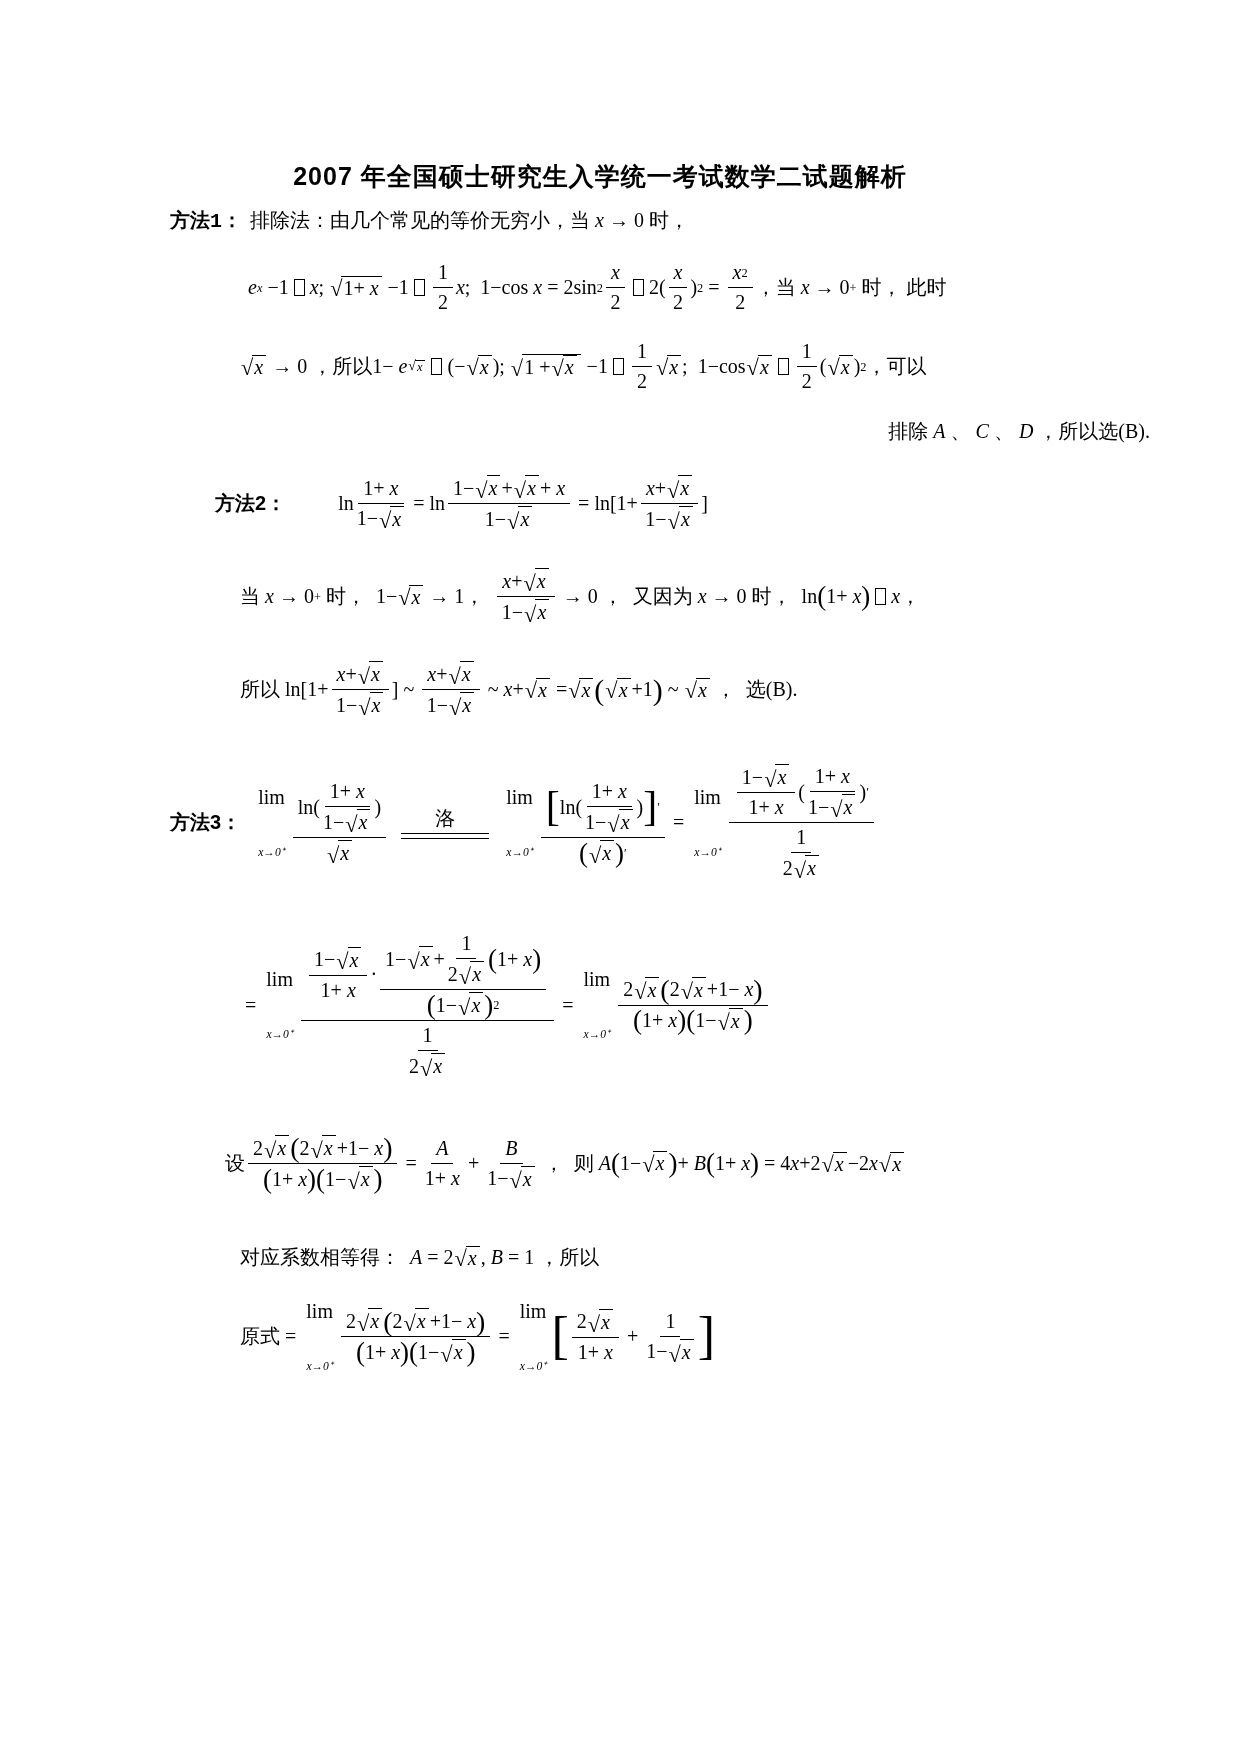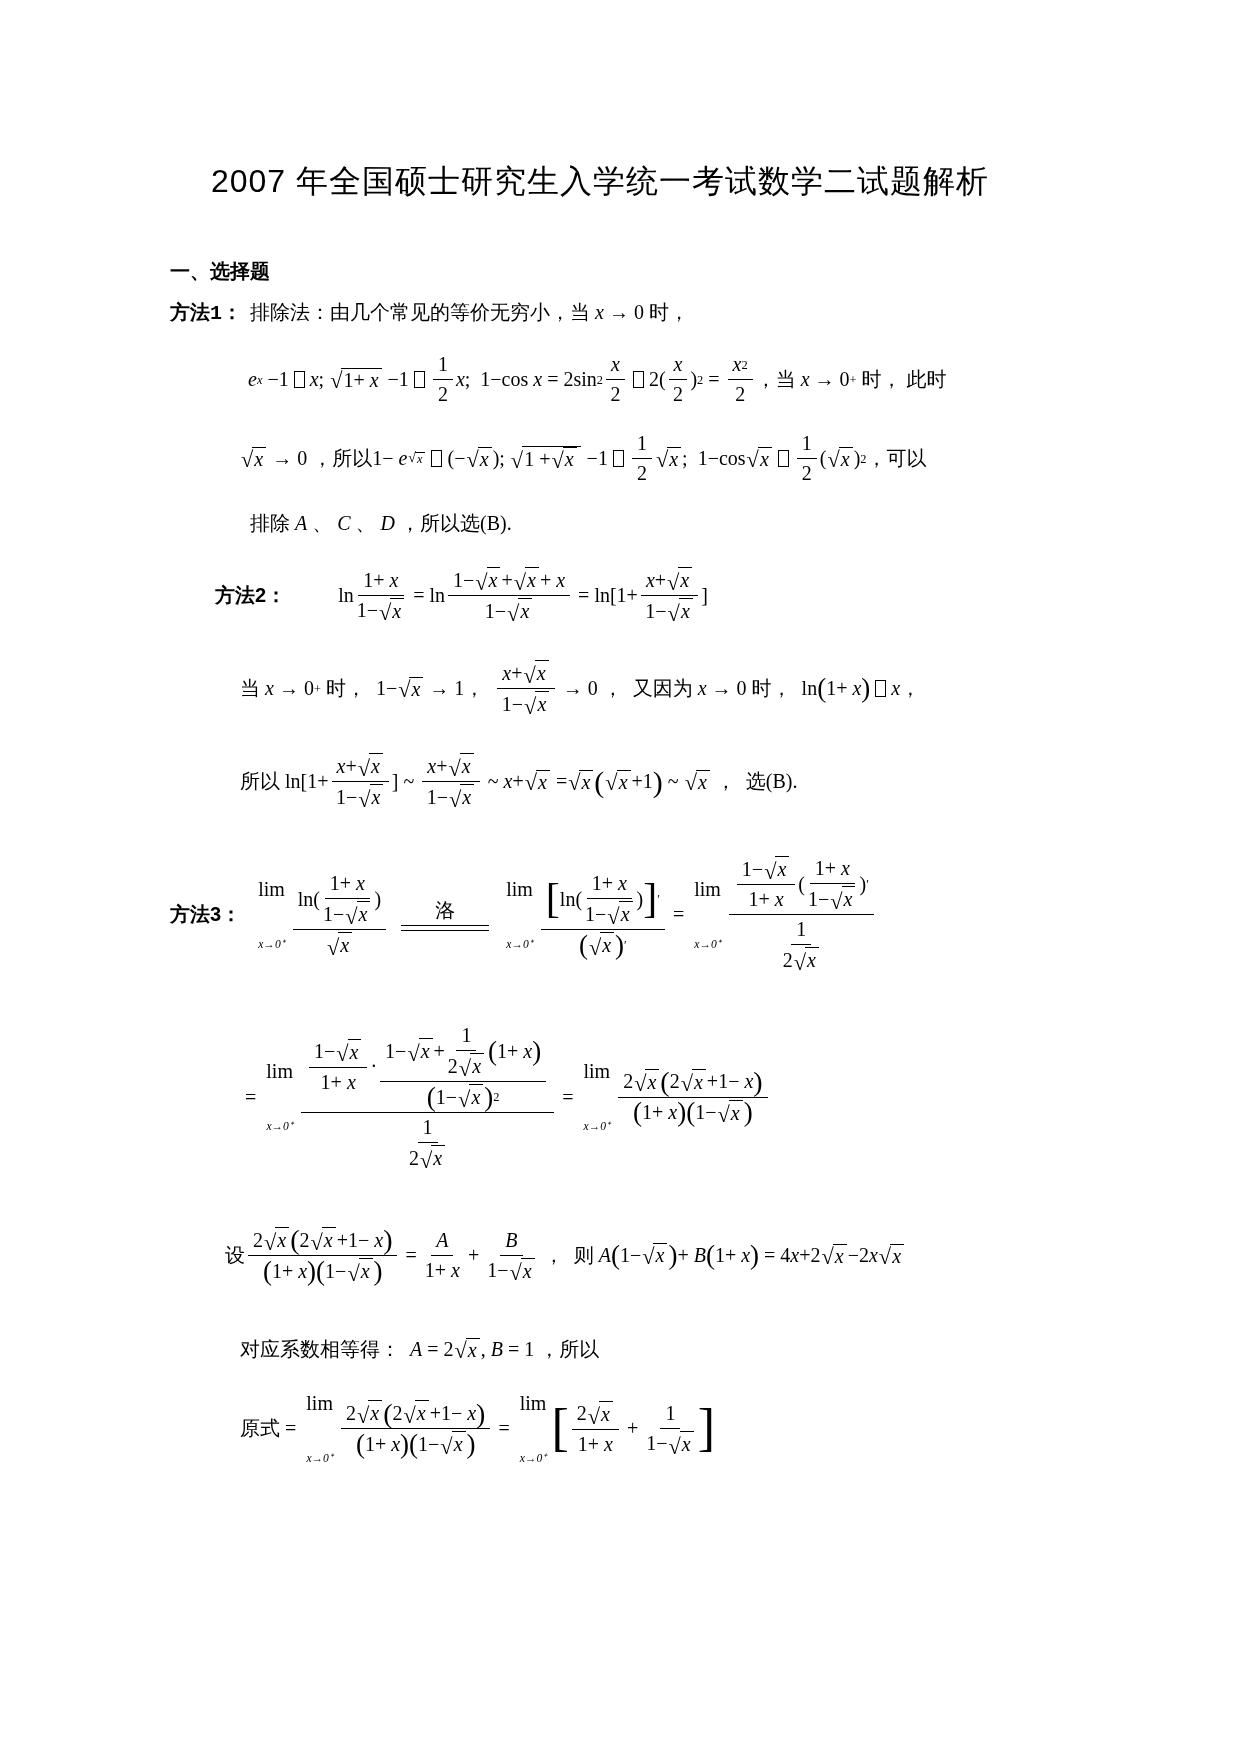--- a/index.html
+++ b/index.html
@@ -2,22 +2,22 @@
 <html><head>
 <meta charset="utf-8">
 <style>
   html,body{margin:0;padding:0;background:#ffffff;}
   .page{
     width:1240px;height:1754px;box-sizing:border-box;
     padding:160px 90px 0 170px;overflow:hidden;background:#ffffff;
     color:#000;font-family:"Liberation Serif",serif;font-size:20px;
   }
   .title{
-    font-family:"Liberation Sans",sans-serif;font-weight:normal;
-    font-size:32px;letter-spacing:1px;text-align:center;
+    font-family:"Liberation Sans",sans-serif;font-weight:bold;
+    font-size:25px;letter-spacing:1px;text-align:center;
     width:820px;margin:0 0 0 20px;
   }
   .block{display:flex;align-items:center;flex-wrap:nowrap;}
   .block.heading .bmath{font-family:"Liberation Sans",sans-serif;font-weight:bold;}
   .blabel{font-family:"Liberation Sans",sans-serif;font-weight:bold;white-space:nowrap;flex:0 0 auto;}
   .bmath{display:inline-flex;align-items:center;flex-wrap:nowrap;white-space:nowrap;}
   .rm{white-space:pre;}
   .it{font-style:italic;white-space:pre;}
   sup.sup{font-size:0.62em;line-height:0;vertical-align:super;}
   .frac{display:inline-flex;flex-direction:column;align-items:center;margin:0 3px;line-height:1.25;}
@@ -36,25 +36,20 @@
   .big{display:inline-flex;align-items:center;}
   .bstr{line-height:0.9;font-weight:400;flex:0 0 auto;}
   .bc{display:inline-flex;align-items:center;}
 </style>
 </head>
 <body>
 
 <div class="page">
   <h1 class="title">2007 年全国硕士研究生入学统一考试数学二试题解析</h1>
   <div id="content">
-      <div class="block heading" style="margin-top: 54px;">
-        <span class="bmath">
-          <span class="rm">一、选择题</span>
-        </span>
-      </div>
       <div class="block" style="margin-top: 14px;">
         <span class="blabel" style="margin-right: 8px; font-family: Liberation Mono, monospace;">方法1：</span>
         <span class="bmath">
           <span class="rm">排除法：由几个常见的等价无穷小，当 </span>
           <span class="it">x</span>
           <span class="rm"> → 0 时，</span>
         </span>
       </div>
       <div class="block" style="margin-top: 26px; margin-left: 78px;">
         <span class="bmath">
@@ -197,21 +192,21 @@
             <span class="sqs">√</span>
             <span class="sqc">
               <span class="it">x</span>
             </span>
           </span>
           <span class="rm">)</span>
           <sup class="sup"><span class="rm">2</span></sup>
           <span class="rm">，可以</span>
         </span>
       </div>
-      <div class="block" style="margin-top: 24px; margin-left: 80px;">
+      <div class="block" style="margin-top: 24px; margin-left: 60px; justify-content: flex-end;">
         <span class="bmath">
           <span class="rm">排除 </span>
           <span class="it">A</span>
           <span class="rm"> 、 </span>
           <span class="it">C</span>
           <span class="rm"> 、 </span>
           <span class="it">D</span>
           <span class="rm"> ，所以选(B).</span>
         </span>
       </div>

